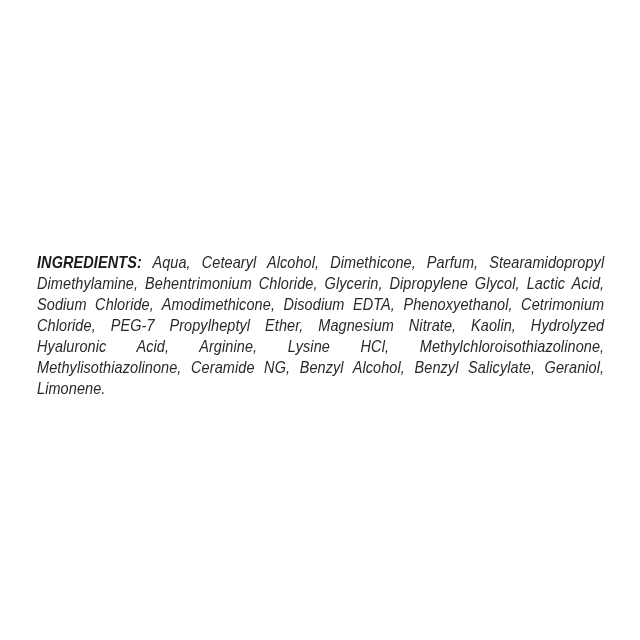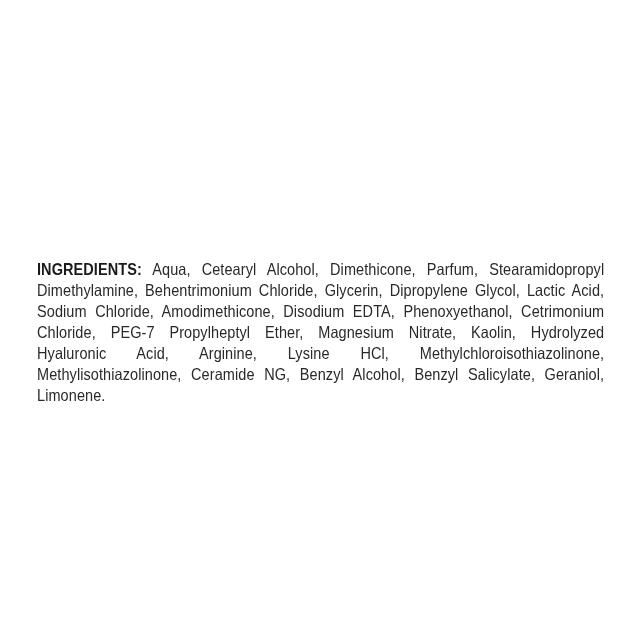--- a/index.html
+++ b/index.html
@@ -10,24 +10,25 @@
     width: 640px;
     height: 640px;
     background: #ffffff;
     font-family: "Liberation Sans", sans-serif;
     overflow: hidden;
     position: relative;
   }
   .label-panel {
     position: absolute;
     left: 0;
-    top: 14px;
+    top: 7px;
     width: 640px;
     height: 559px;
     background: #ffffff;
+    font-style: italic;
   }
   
   .ingredients-text {
     position: absolute;
     left: 37px;
     top: 245px;
     width: 646px;
     transform: scaleX(0.878);
     transform-origin: 0 0;
     color: #2b2927;

